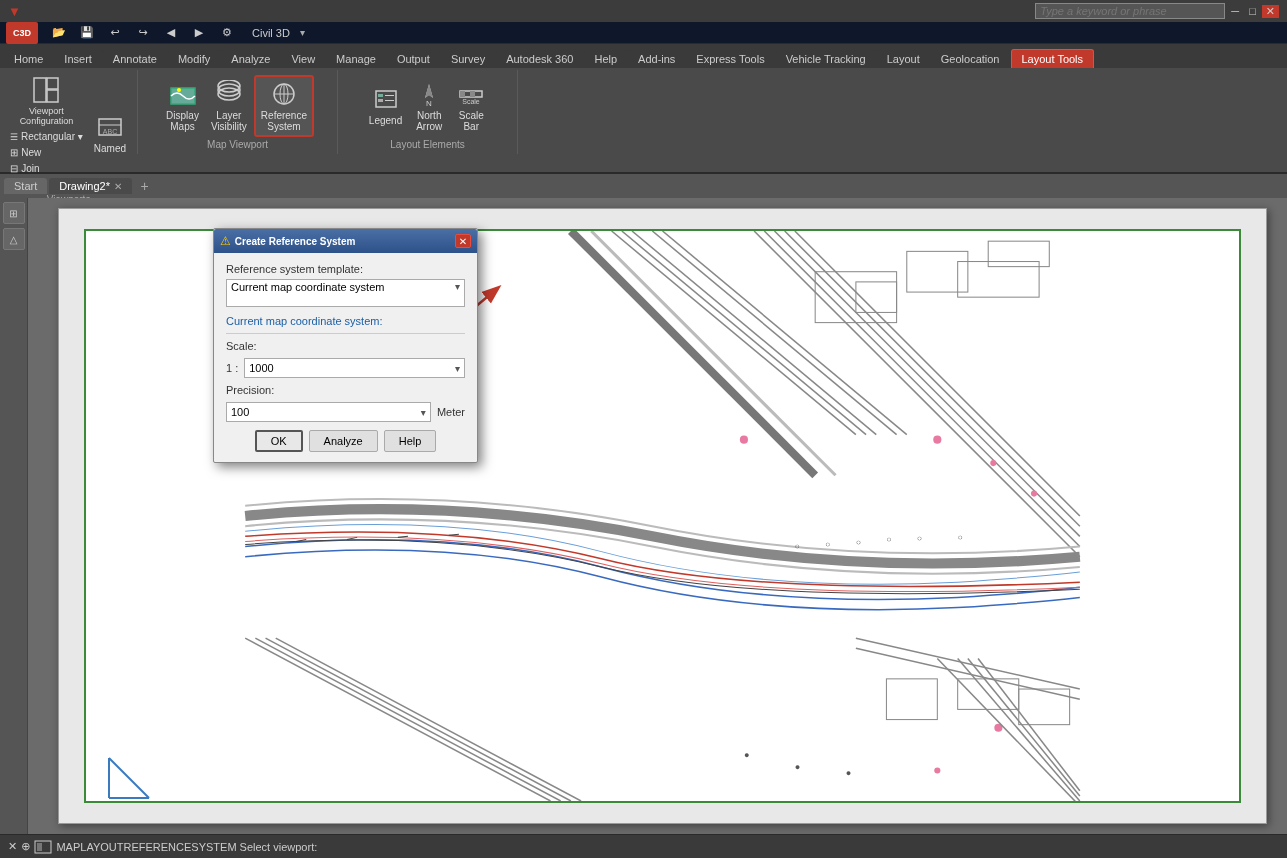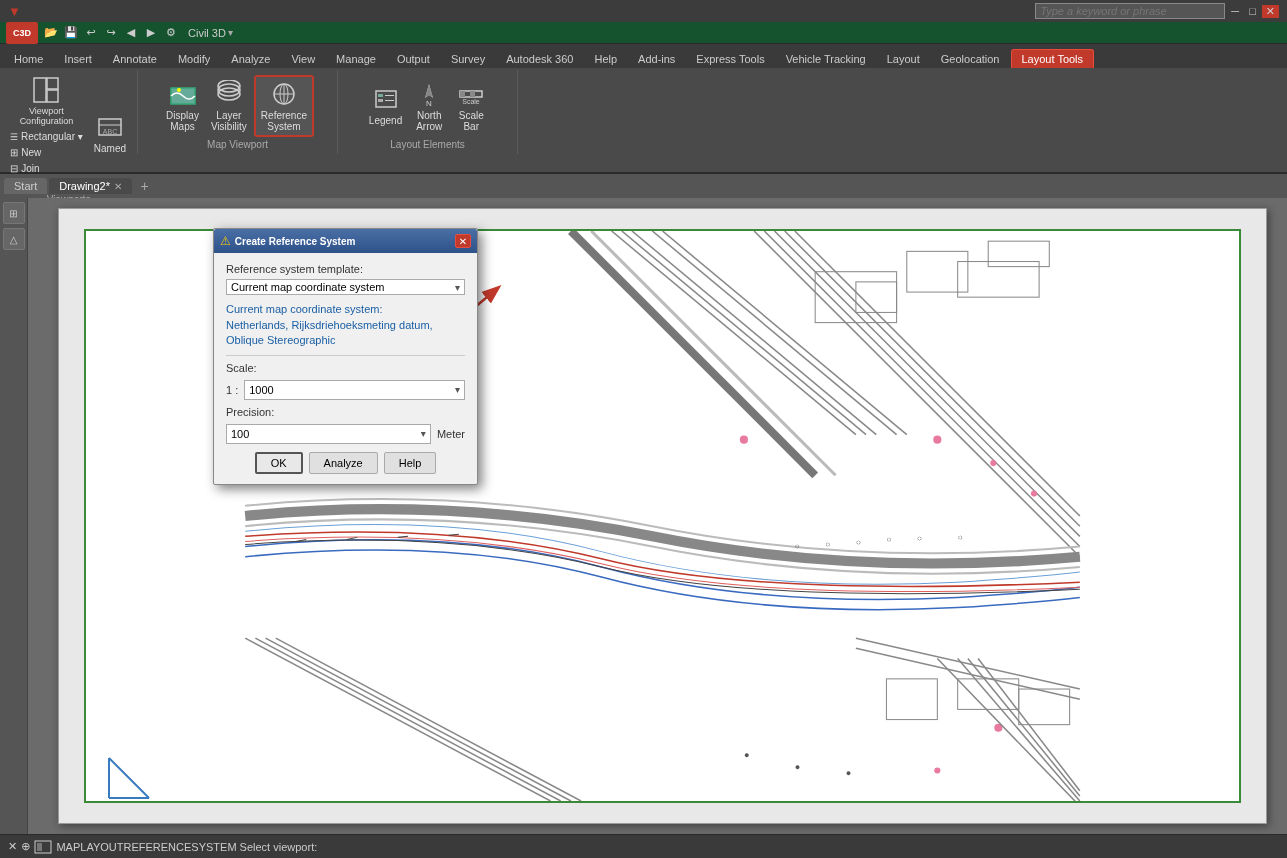--- a/index.html
+++ b/index.html
@@ -141,25 +141,25 @@
       font-weight: bold;
       font-size: 9px;
       border-radius: 2px;
       margin: 0 2px;
       flex-shrink: 0;
     }
 
     
     #quick-access {
       height: 22px;
-      background: #14532d;
+      background: #0f172a;
       display: flex;
       align-items: center;
       padding: 0 4px;
-      gap: 2px;
+      gap: 10px;
       border-bottom: 1px solid #2a2a2a;
     }
     .qa-btn {
       width: 18px;
       height: 18px;
       display: flex;
       align-items: center;
       justify-content: center;
       cursor: pointer;
       border-radius: 2px;
@@ -342,27 +342,27 @@
     }
 
     .dialog-label {
       font-size: 11px;
       color: #333;
       margin-bottom: 4px;
     }
 
     .dialog-dropdown {
       width: 100%;
-      height: 16px;
+      height: 28px;
       background: #fff;
       border: 1px solid #aaa;
       font-size: 11px;
       padding: 1px 4px;
       display: flex;
-      align-items: center;
+      align-items: flex-start;
       justify-content: space-between;
       cursor: pointer;
       margin-bottom: 8px;
     }
     .dialog-dropdown-arrow {
       color: #555;
       font-size: 10px;
     }
 
     .dialog-separator {
@@ -761,23 +761,20 @@
 
         <div id="dialog-body">
           <div class="dialog-label">Reference system template:</div>
 
           <div class="dialog-dropdown">
             <span>Current map coordinate system</span>
             <span class="dialog-dropdown-arrow">▾</span>
           </div>
 
           <div class="dialog-coord-label">Current map coordinate system:</div>
-          <div class="dialog-coord-value">
-            <span>Netherlands, Rijksdriehoeksmeting datum,<br>Oblique Stereographic</span>
-          </div>
 
           <div class="dialog-separator"></div>
 
           <div class="dialog-field-row">
             <div class="dialog-field-label">Scale:</div>
           </div>
           <div class="dialog-field-row">
             <span style="font-size:11px;color:#333;">1 :</span>
             <div class="dialog-select" style="width:90px;">
               <span>1000</span>

